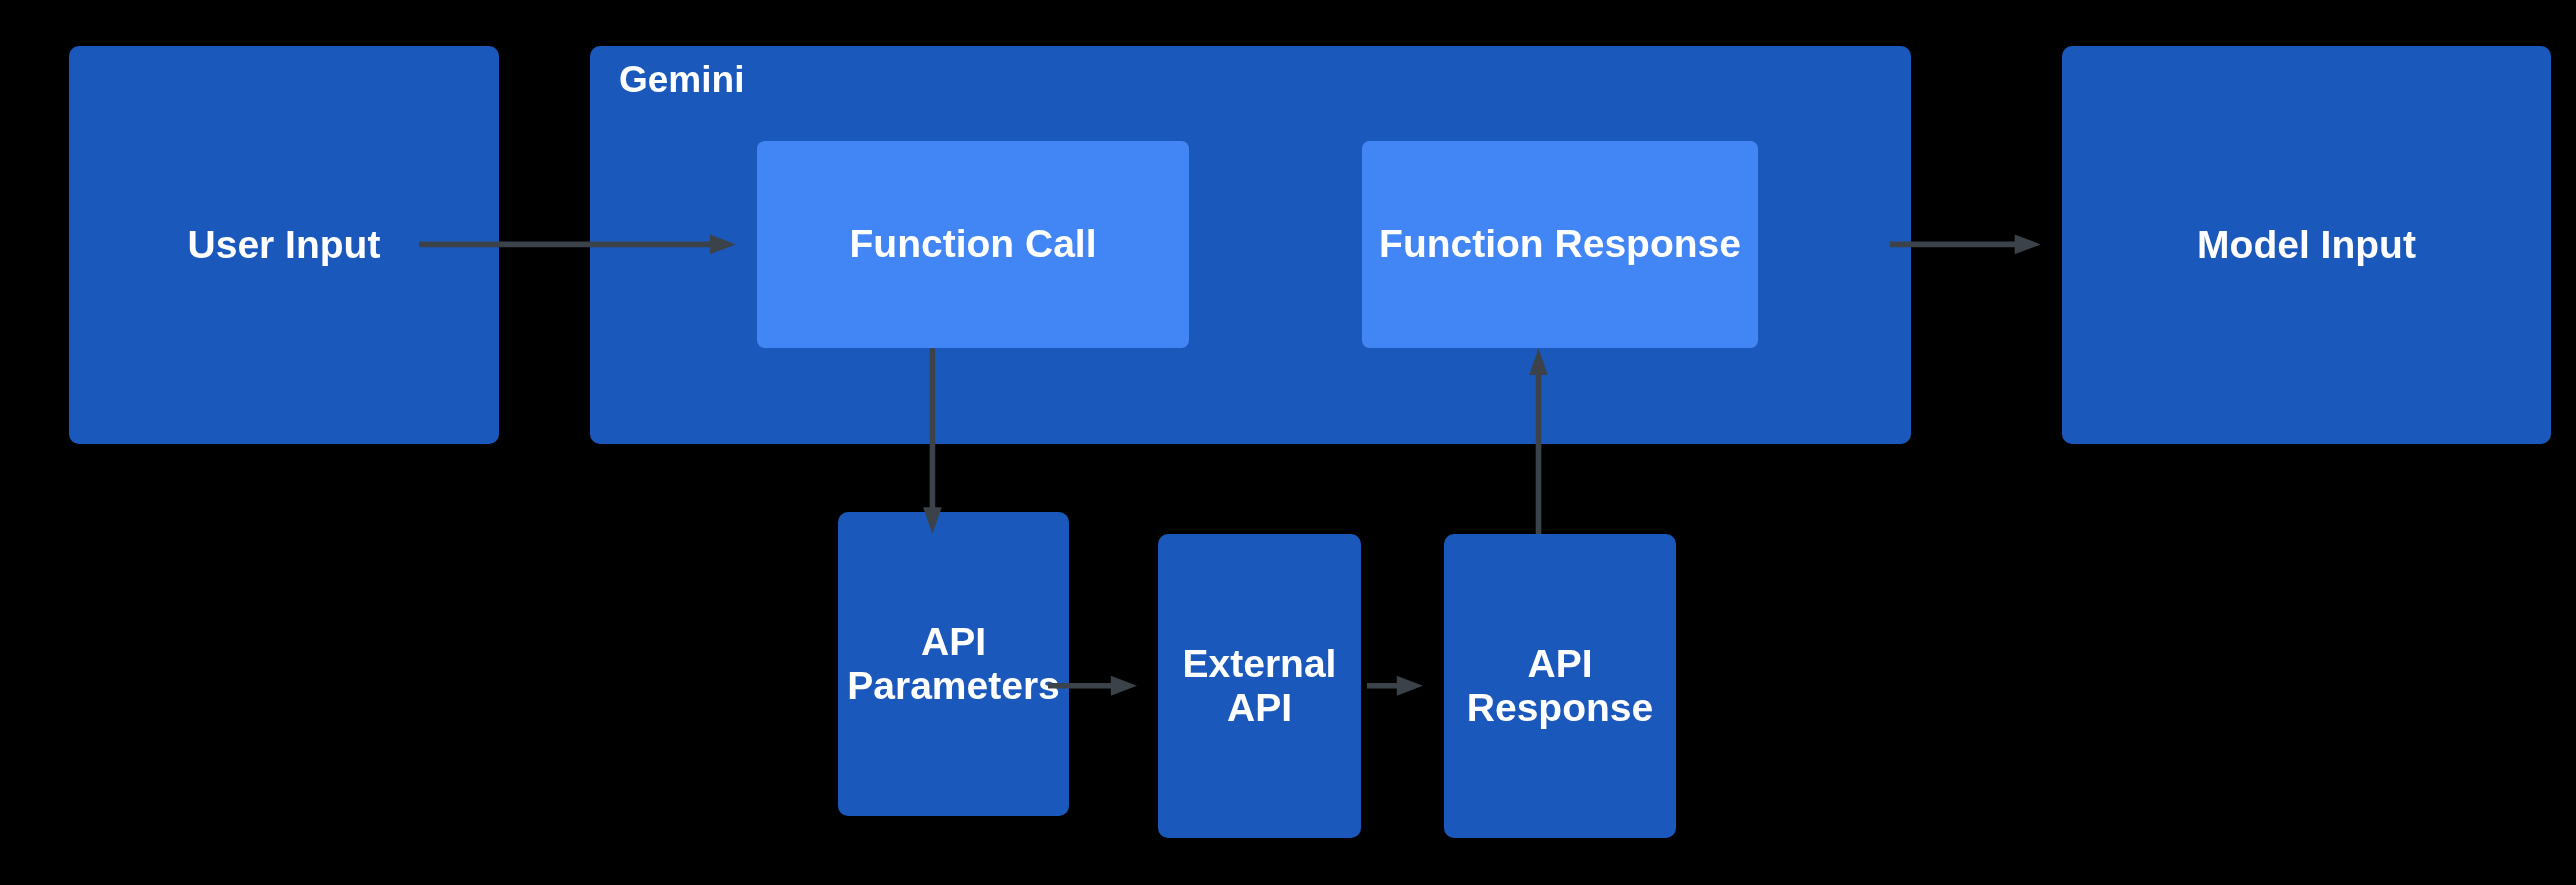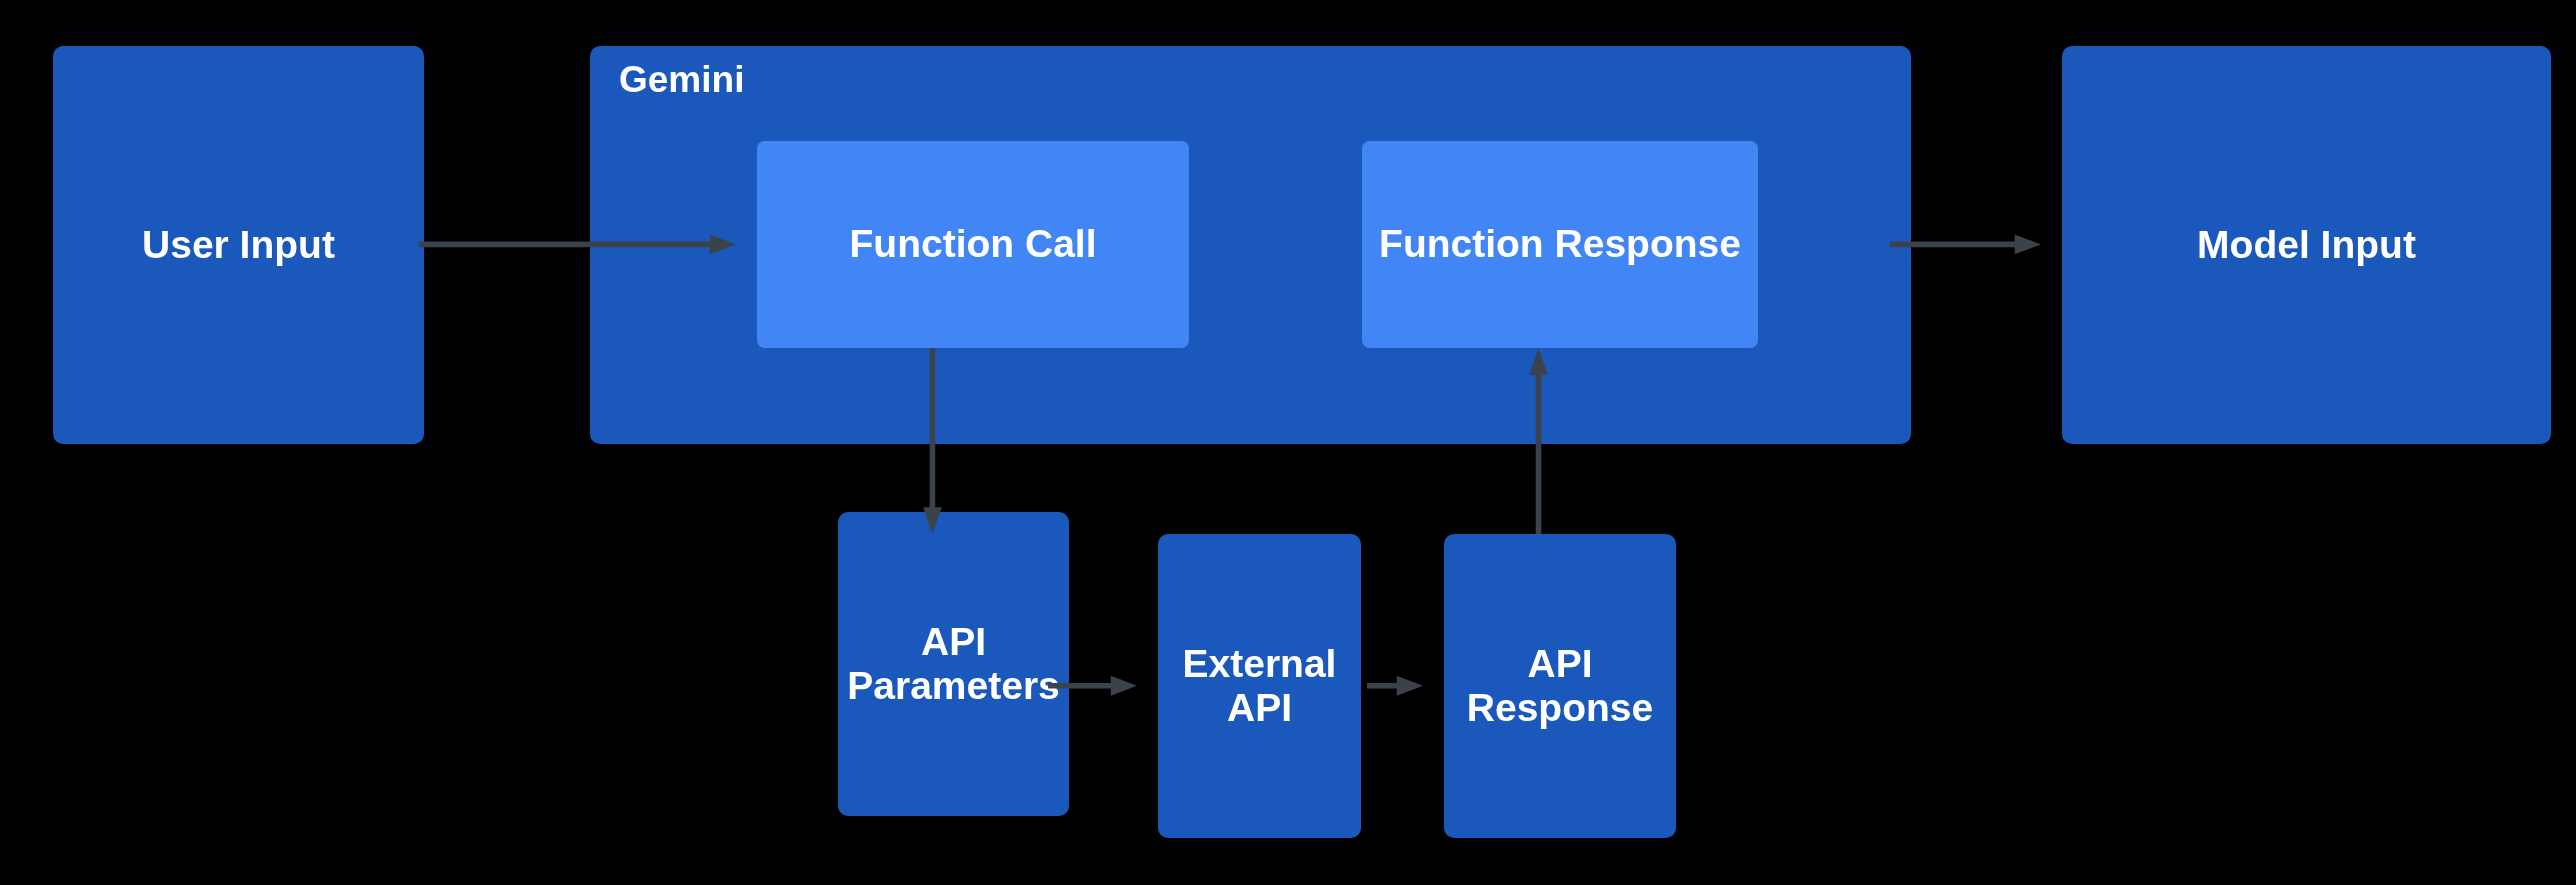--- a/index.html
+++ b/index.html
@@ -29,21 +29,21 @@
   }
   .primary {
     background: #1a59bb;
     border-radius: 10px;
     margin-left: 21px;
   }
   .secondary {
     background: #4285f4;
     border-radius: 7.5px;
   }
-  #user-input      { left: 32px;   top: 46px;  width: 371px;  height: 398px; }
+  #user-input      { left: 48px;   top: 46px;  width: 430px;  height: 398px; }
   #gemini          { left: 569px;  top: 46px;  width: 1321px; height: 398px; }
   #model-output    { left: 2041px; top: 46px;  width: 489px;  height: 398px; }
   
   #function-call     { left: 167px;  top: 95px; width: 432px; height: 207px; }
   #function-response { left: 772px; top: 95px; width: 396px; height: 207px; }
   #gemini-label {
     position: absolute;
     left: 29px;
     top: 15px;
     color: #ffffff;

